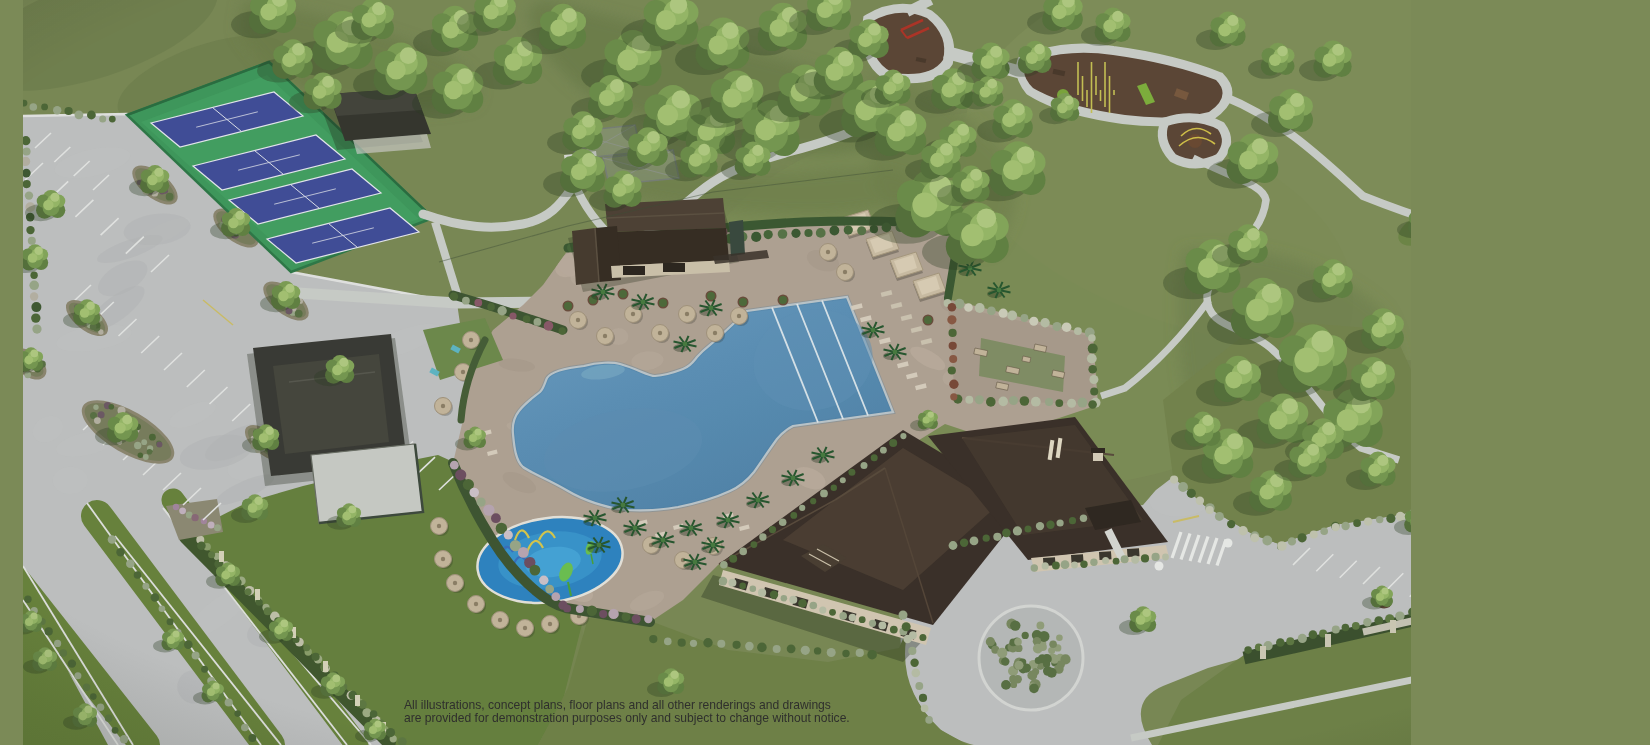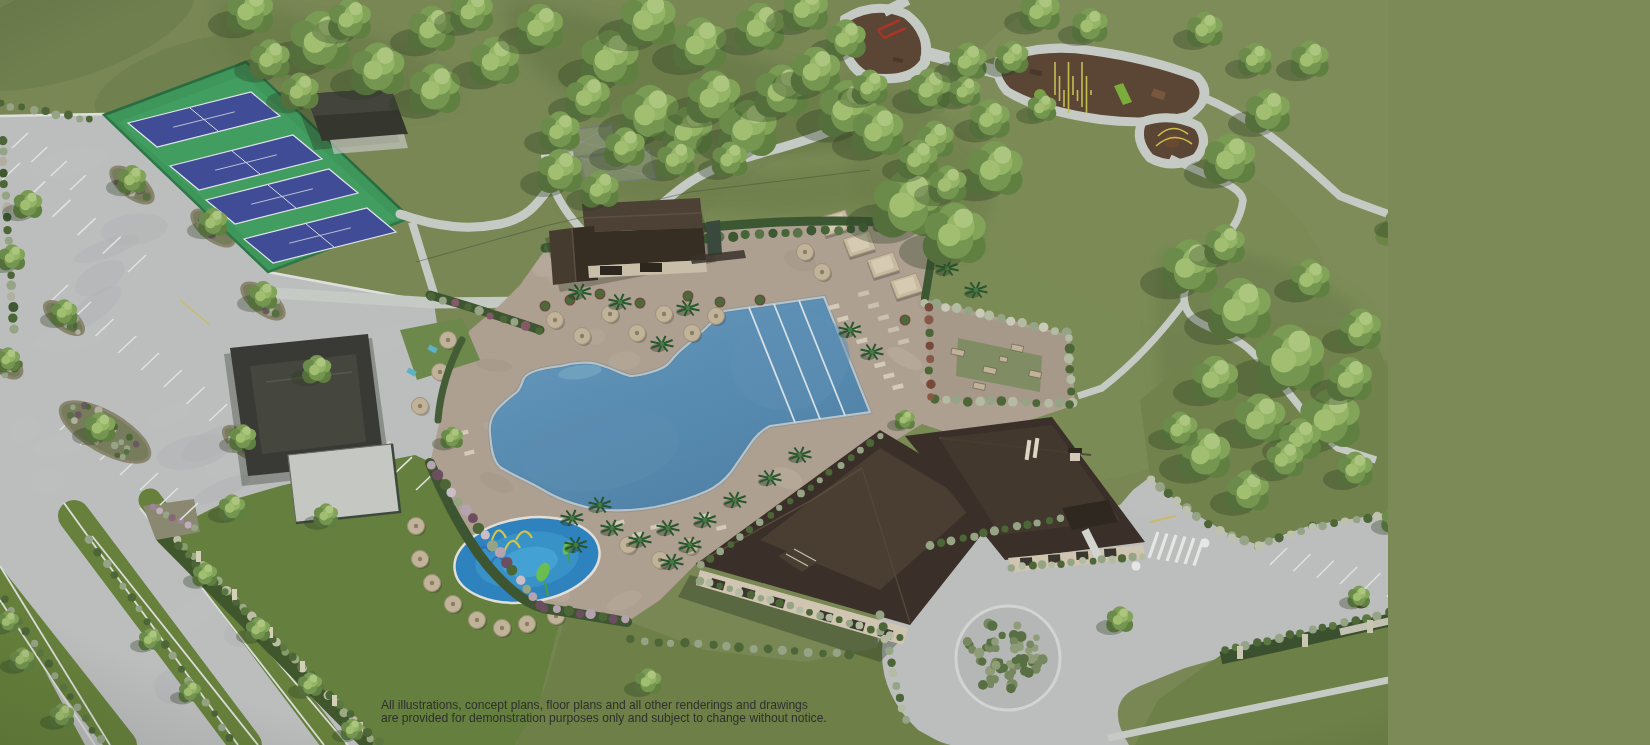--- a/index.html
+++ b/index.html
@@ -1,15 +1,15 @@
 <!DOCTYPE html>
 <html><head><meta charset="utf-8">
 <style>
 html,body{margin:0;padding:0;background:#7b8a57;font-family:"Liberation Sans",sans-serif;}
-#scene{width:1388px;height:745px;overflow:hidden;position:relative;}
+#scene{width:1388px;height:745px;overflow:hidden;position:relative;padding-left:23px;}
 </style></head>
 <body>
 <div id="scene">
 <svg width="1650" height="745" viewBox="0 0 1650 745" xmlns="http://www.w3.org/2000/svg">
 <defs>
 <clipPath id="dkclip">
  <path d="M545,250 L620,238 L700,228 L780,224 L860,222 L935,228 L928,300 L1070,335 L1075,405 L1015,425 L970,440 L922,424 L696,564 L660,600 L627,622 L543,608 L496,575 L458,519 L430,463 L440,420 L446,370 L470,330 L500,305 L520,285 Z"></path>
 </clipPath>
 <clipPath id="pvclip">
  <path d="M0,116 L104,114 L268,272 L434,303 L444,372 L452,452 L430,505 L415,524 L363,745 L0,745 Z"></path>

